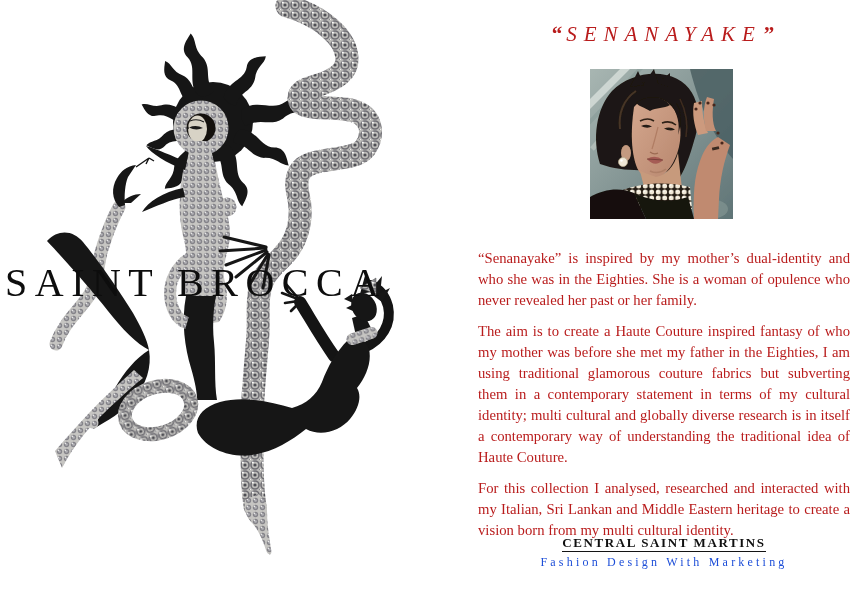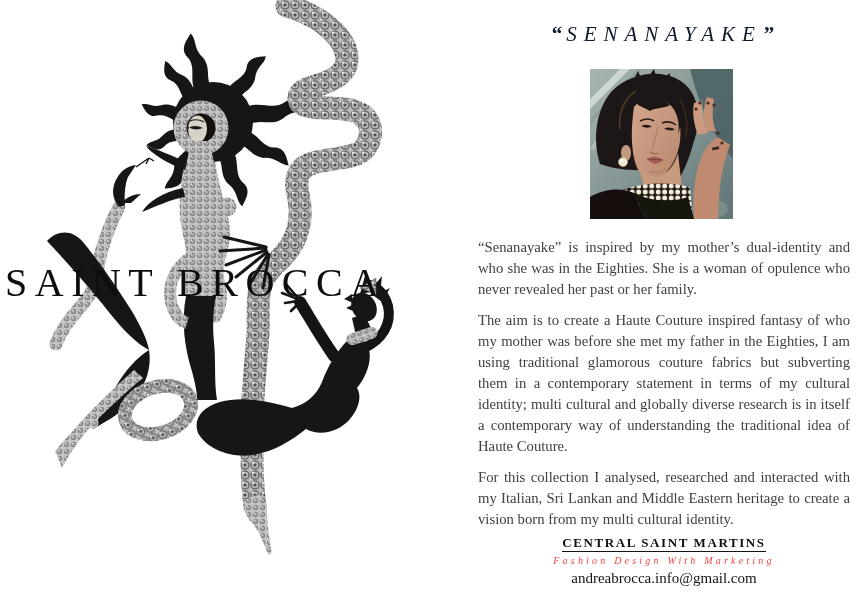--- a/index.html
+++ b/index.html
@@ -2,32 +2,32 @@
 <html><head>
 <meta charset="utf-8">
 <style>
   html,body{margin:0;padding:0;background:#ffffff;}
   .page{position:relative;width:859px;height:608px;background:#ffffff;overflow:hidden;
         font-family:"Liberation Serif", serif;color:#1c1c1c;}
   .artwork{position:absolute;left:0;top:0;width:480px;height:608px;}
   .brand{position:absolute;left:5px;top:261px;font-size:40px;line-height:44px;
          letter-spacing:7.5px;white-space:nowrap;color:#0d0d0d;}
   .title{position:absolute;left:478px;top:22px;width:372px;text-align:center;
-         font-size:21px;color:#0f172a;white-space:nowrap;}
+         font-size:21px;color:#b91c1c;white-space:nowrap;}
   .title .q{font-style:normal;font-weight:bold;letter-spacing:2px;}
   .title .tletters{font-style:italic;letter-spacing:7px;margin:0 2px;}
   .photo{position:absolute;left:590px;top:69px;width:143px;height:150px;}
   .photo svg{display:block;}
-  .copy{position:absolute;left:478px;top:237px;width:372px;text-align:justify;
-        font-size:14.7px;line-height:21px;color:#404040;}
+  .copy{position:absolute;left:478px;top:248px;width:372px;text-align:justify;
+        font-size:14.7px;line-height:21px;color:#b91c1c;}
   .copy p{margin:0 0 10px 0;}
   .footer{position:absolute;left:478px;top:535px;width:372px;text-align:center;}
   .school{font-weight:bold;font-size:13px;letter-spacing:1.6px;color:#101010;}
   .school span{border-bottom:1.5px solid #141414;padding-bottom:1px;}
-  .course{font-size:10px;letter-spacing:3.2px;color:#ef4444;margin-top:4px;font-style:italic;}
+  .course{font-size:12px;letter-spacing:3.2px;color:#1d4ed8;margin-top:4px;}
   .email{font-size:15px;margin-top:4px;color:#141414;}
 </style>
 </head>
 <body>
 
 <div class="page">
 
   <div class="artwork">
     <svg width="480" height="608" viewBox="0 0 480 608" xmlns="http://www.w3.org/2000/svg">
       <defs>
@@ -224,16 +224,15 @@
     <p>“Senanayake” is inspired by my mother’s dual-identity and who she was in the Eighties. She is a woman of opulence who never revealed her past or her family.</p>
     <p>The aim is to create a Haute Couture inspired fantasy of who my mother was before she met my father in the Eighties, I am using traditional glamorous couture fabrics but subverting them in a contemporary statement in terms of my cultural identity; multi cultural and globally diverse research is in itself a contemporary way of understanding the traditional idea of Haute Couture.</p>
     <p>For this collection I analysed, researched and interacted with my Italian, Sri Lankan and Middle Eastern heritage to create a vision born from my multi cultural identity.</p>
   </div>
 
   <div class="footer">
     <div class="school">
       <span>CENTRAL SAINT MARTINS</span>
     </div>
     <div class="course">Fashion Design With Marketing</div>
-    <div class="email">andreabrocca.info@gmail.com</div>
   </div>
 
 </div>
 
 </body></html>

